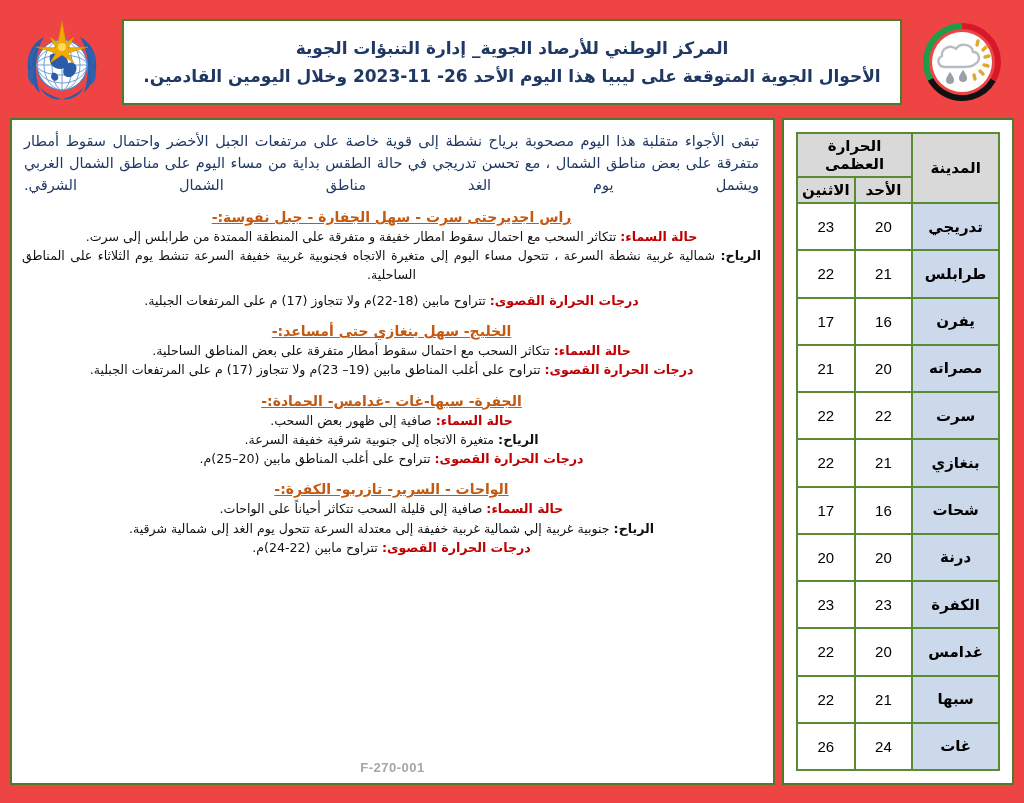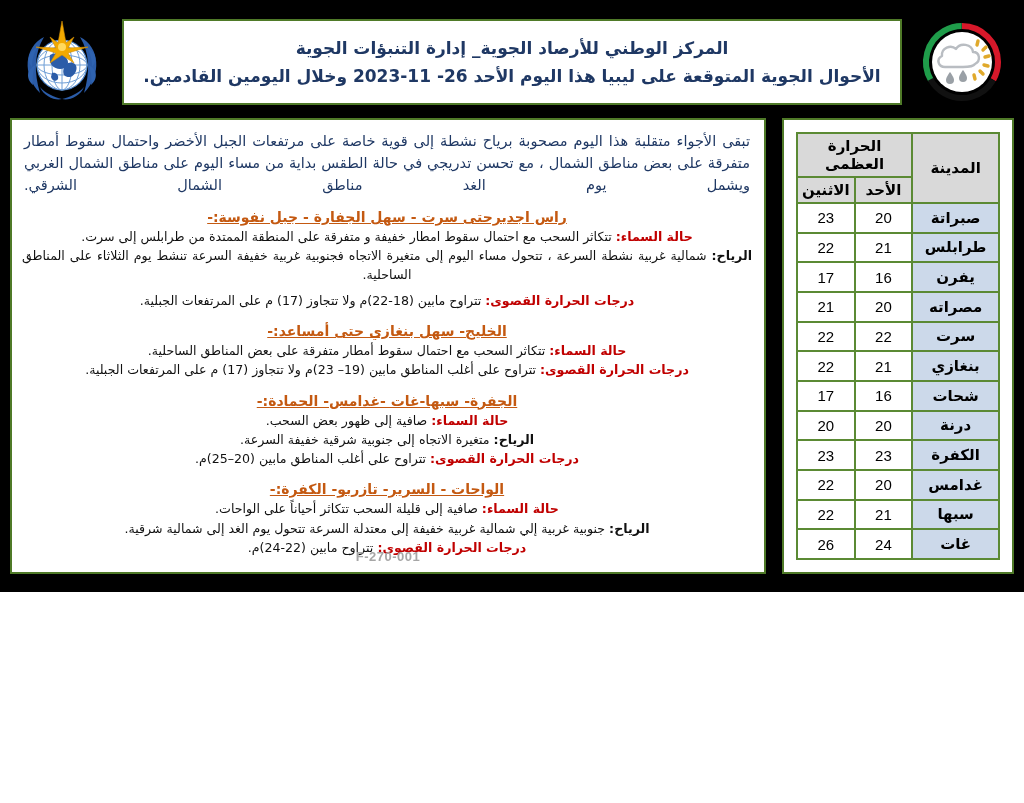--- a/index.html
+++ b/index.html
@@ -10,23 +10,23 @@
   }
   body {
     width: 1024px;
     height: 803px;
     font-family: "DejaVu Sans", "Liberation Sans", sans-serif;
     overflow: hidden;
   }
   .page {
     position: relative;
     width: 1024px;
-    height: 592px;
+    height: 803px;
     box-sizing: border-box;
-    background: #000000;
+    background: #ef4444;
   }
 
   
   .header {
     position: absolute;
     top: 14px;
     left: 10px;
     right: 10px;
     height: 96px;
     display: flex;
@@ -72,21 +72,21 @@
 
   
   .body-area {
     position: absolute;
     top: 118px;
     left: 10px;
     right: 10px;
     bottom: 18px;
     display: flex;
     flex-direction: row-reverse;
-    gap: 16px;
+    gap: 7px;
   }
 
   
   .forecast-panel {
     flex: 1 1 auto;
     border: 2px solid #4f7a28;
     background: #ffffff;
     position: relative;
     padding: 8px 12px 8px 10px;
     box-sizing: border-box;
@@ -345,21 +345,21 @@
             <th class="city-head" rowspan="2">المدينة</th>
             <th class="group-head" colspan="2">الحرارة العظمى</th>
           </tr>
           <tr>
             <th class="day-head">الأحد</th>
             <th class="day-head">الاثنين</th>
           </tr>
         </thead>
         <tbody>
           <tr>
-            <td class="city">صبراتة</td>
+            <td class="city">تدريجي</td>
             <td class="temp">20</td>
             <td class="temp">23</td>
           </tr>
           <tr>
             <td class="city">طرابلس</td>
             <td class="temp">21</td>
             <td class="temp">22</td>
           </tr>
           <tr>
             <td class="city">يفرن</td>

